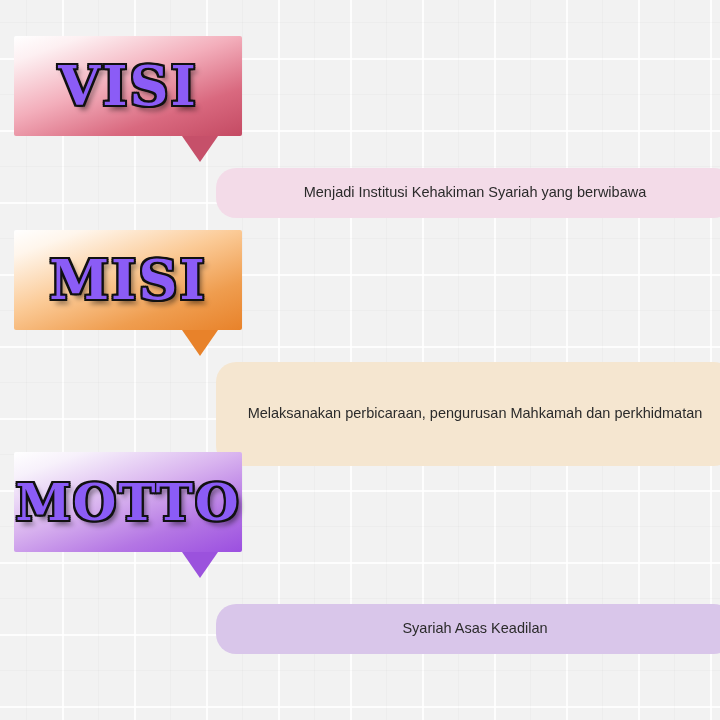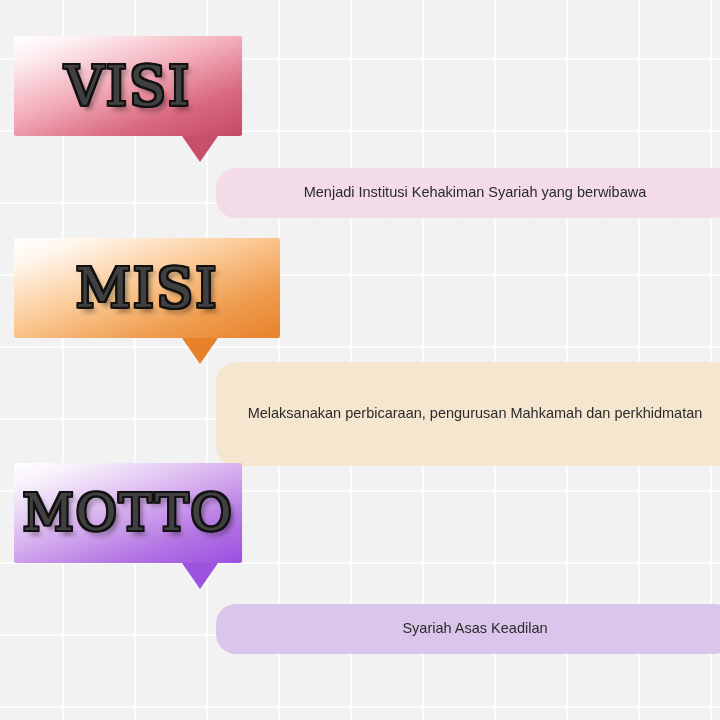--- a/index.html
+++ b/index.html
@@ -64,47 +64,47 @@
     border-right: 18px solid transparent;
     border-top: 26px solid #c94f6d;
   }
   .label-text {
     position: absolute;
     inset: 0;
     display: flex;
     align-items: center;
     justify-content: center;
     font-family: "DejaVu Serif", serif;
-    font-weight: normal;
+    font-weight: bold;
     font-size: 54px;
     letter-spacing: 2px;
-    color: #404040;
+    color: #8b5cf6;
     text-shadow:
       -2px -2px 0 #111, 2px -2px 0 #111, -2px 2px 0 #111, 2px 2px 0 #111,
       -2px 0 0 #111, 2px 0 0 #111, 0 -2px 0 #111, 0 2px 0 #111,
       4px 5px 5px rgba(0,0,0,0.45);
     white-space: nowrap;
   }
 
   
   #block-visi { top: 36px; }
   #block-visi .label-box {
     background: linear-gradient(160deg, #ffffff 0%, #fdf0f2 14%, #f3aebb 45%, #d9697f 74%, #c44a63 100%);
   }
   #block-visi .label-tail { border-top-color: #c6506a; }
 
   
-  #block-misi { top: 238px; padding-left: 38px; }
+  #block-misi { top: 230px; }
   #block-misi .label-box {
     background: linear-gradient(160deg, #ffffff 0%, #fff6ec 14%, #fbca96 45%, #ef9d4f 74%, #e8822a 100%);
   }
   #block-misi .label-tail { border-top-color: #e8822a; }
 
   
-  #block-motto { top: 463px; }
+  #block-motto { top: 452px; }
   #block-motto .label-box {
     background: linear-gradient(160deg, #ffffff 0%, #f7f1fb 14%, #d9b4ef 45%, #b476e4 74%, #9b4fe0 100%);
   }
   #block-motto .label-text { font-size: 50px; }
   #block-motto .label-tail { border-top-color: #9b52dd; }
 
   
   .panel {
     position: absolute;
     left: 190px;

